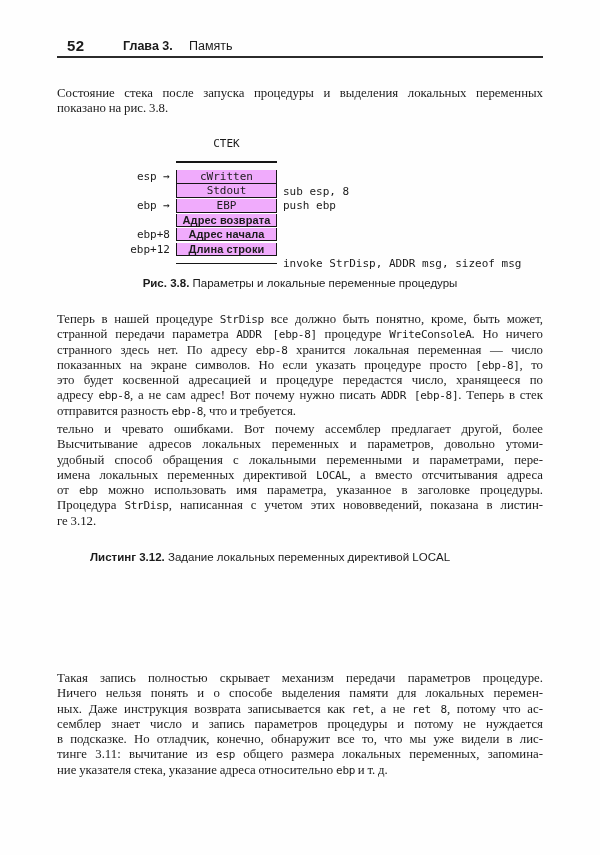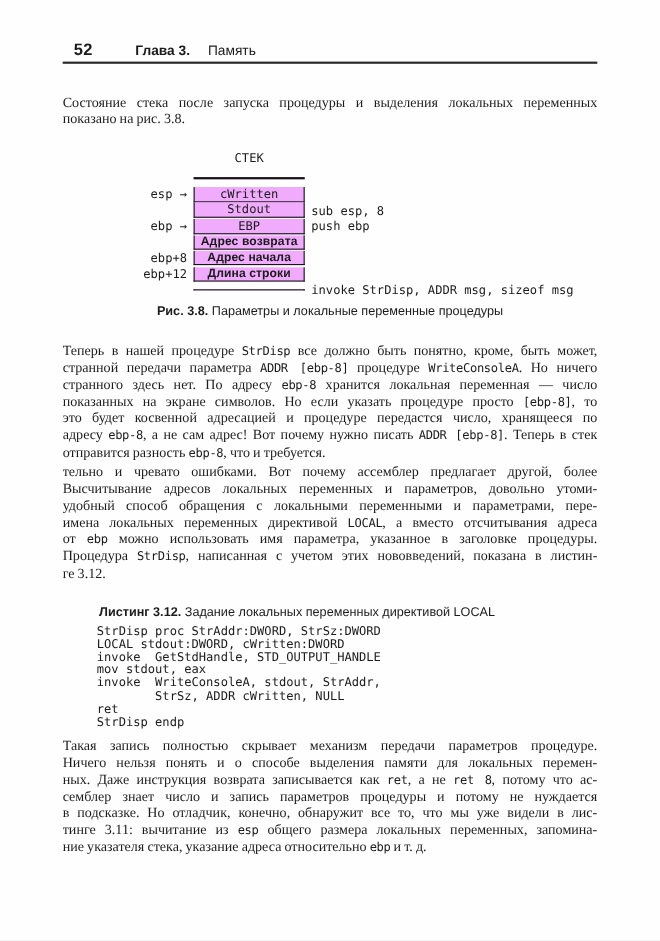--- a/index.html
+++ b/index.html
@@ -160,28 +160,20 @@
         <div class="pline">имена локальных переменных директивой <span class="mono">LOCAL</span>, а вместо отсчитывания адреса</div>
         <div class="pline">от <span class="mono">ebp</span> можно использовать имя параметра, указанное в заголовке процедуры.</div>
         <div class="pline">Процедура <span class="mono">StrDisp</span>, написанная с учетом этих нововведений, показана в листин-</div>
         <div class="pline plast">ге 3.12.</div>
       </div>
 
     <div class="listing-title">
       <b>Листинг 3.12.</b>
       <span>Задание локальных переменных директивой LOCAL</span>
     </div>
-    <pre class="code" id="code-pre">StrDisp proc StrAddr:DWORD, StrSz:DWORD
-LOCAL stdout:DWORD, cWritten:DWORD
-invoke  GetStdHandle, STD_OUTPUT_HANDLE
-mov stdout, eax
-invoke  WriteConsoleA, stdout, StrAddr,
-        StrSz, ADDR cWritten, NULL
-ret
-StrDisp endp</pre>
 
     <div class="para" style="top:671px">
         <div class="pline">Такая запись полностью скрывает механизм передачи параметров процедуре.</div>
         <div class="pline">Ничего нельзя понять и о способе выделения памяти для локальных перемен-</div>
         <div class="pline">ных. Даже инструкция возврата записывается как <span class="mono">ret</span>, а не <span class="mono">ret 8</span>, потому что ас-</div>
         <div class="pline">семблер знает число и запись параметров процедуры и потому не нуждается</div>
         <div class="pline">в подсказке. Но отладчик, конечно, обнаружит все то, что мы уже видели в лис-</div>
         <div class="pline">тинге 3.11: вычитание из <span class="mono">esp</span> общего размера локальных переменных, запомина-</div>
         <div class="pline plast">ние указателя стека, указание адреса относительно <span class="mono">ebp</span> и т. д.</div>
       </div>

